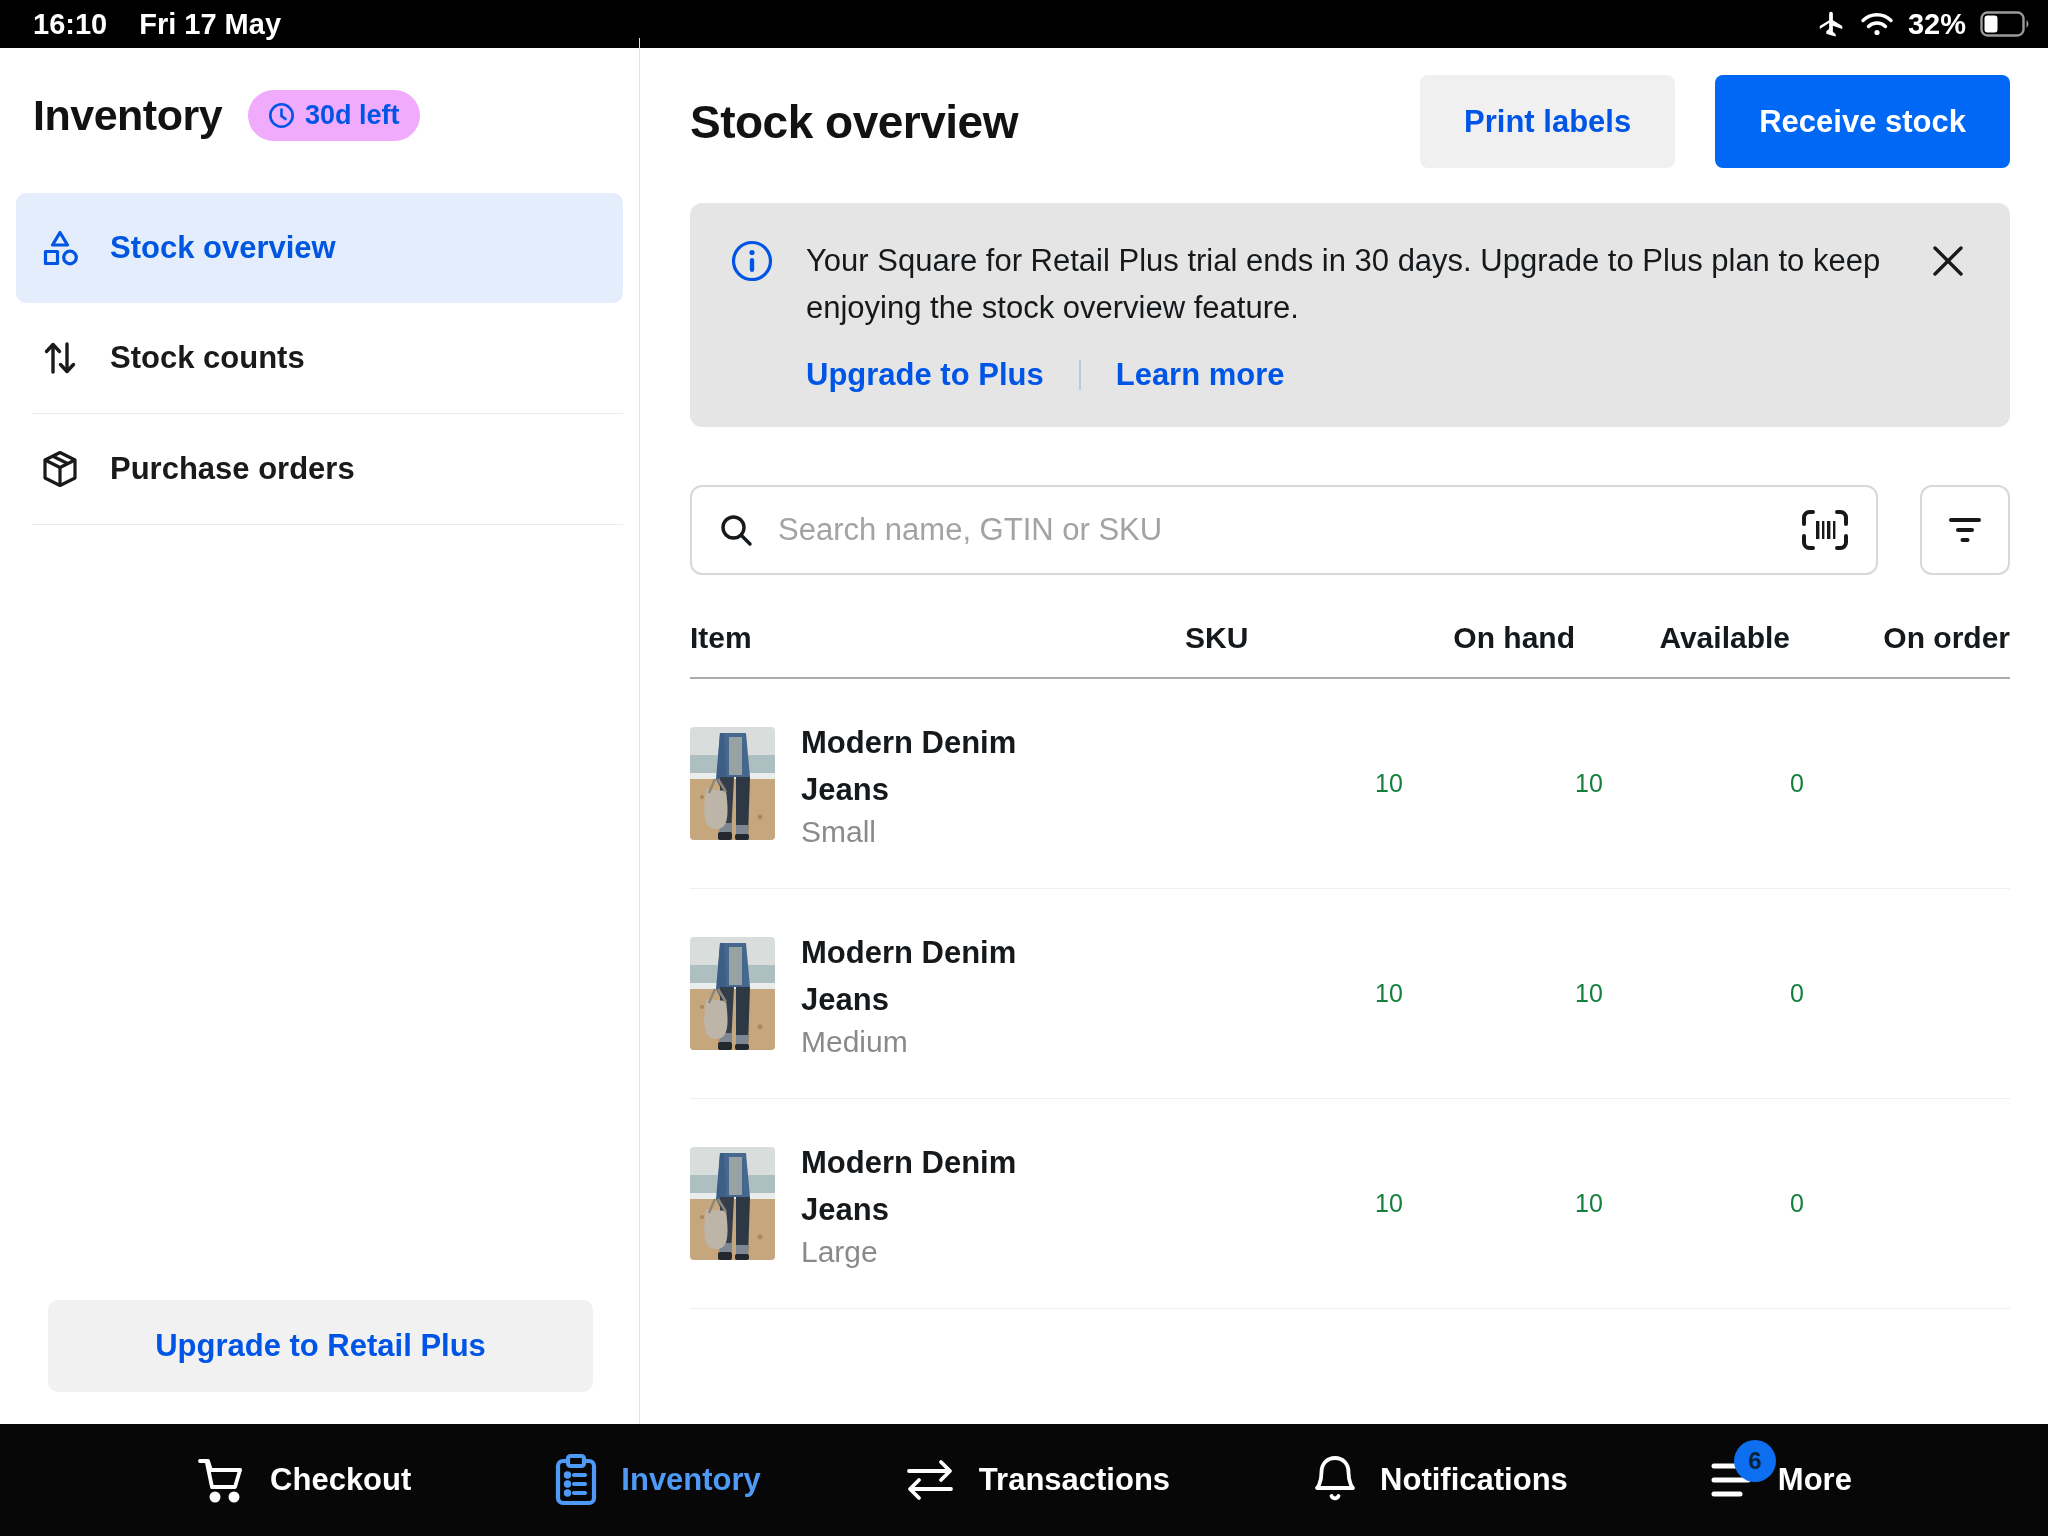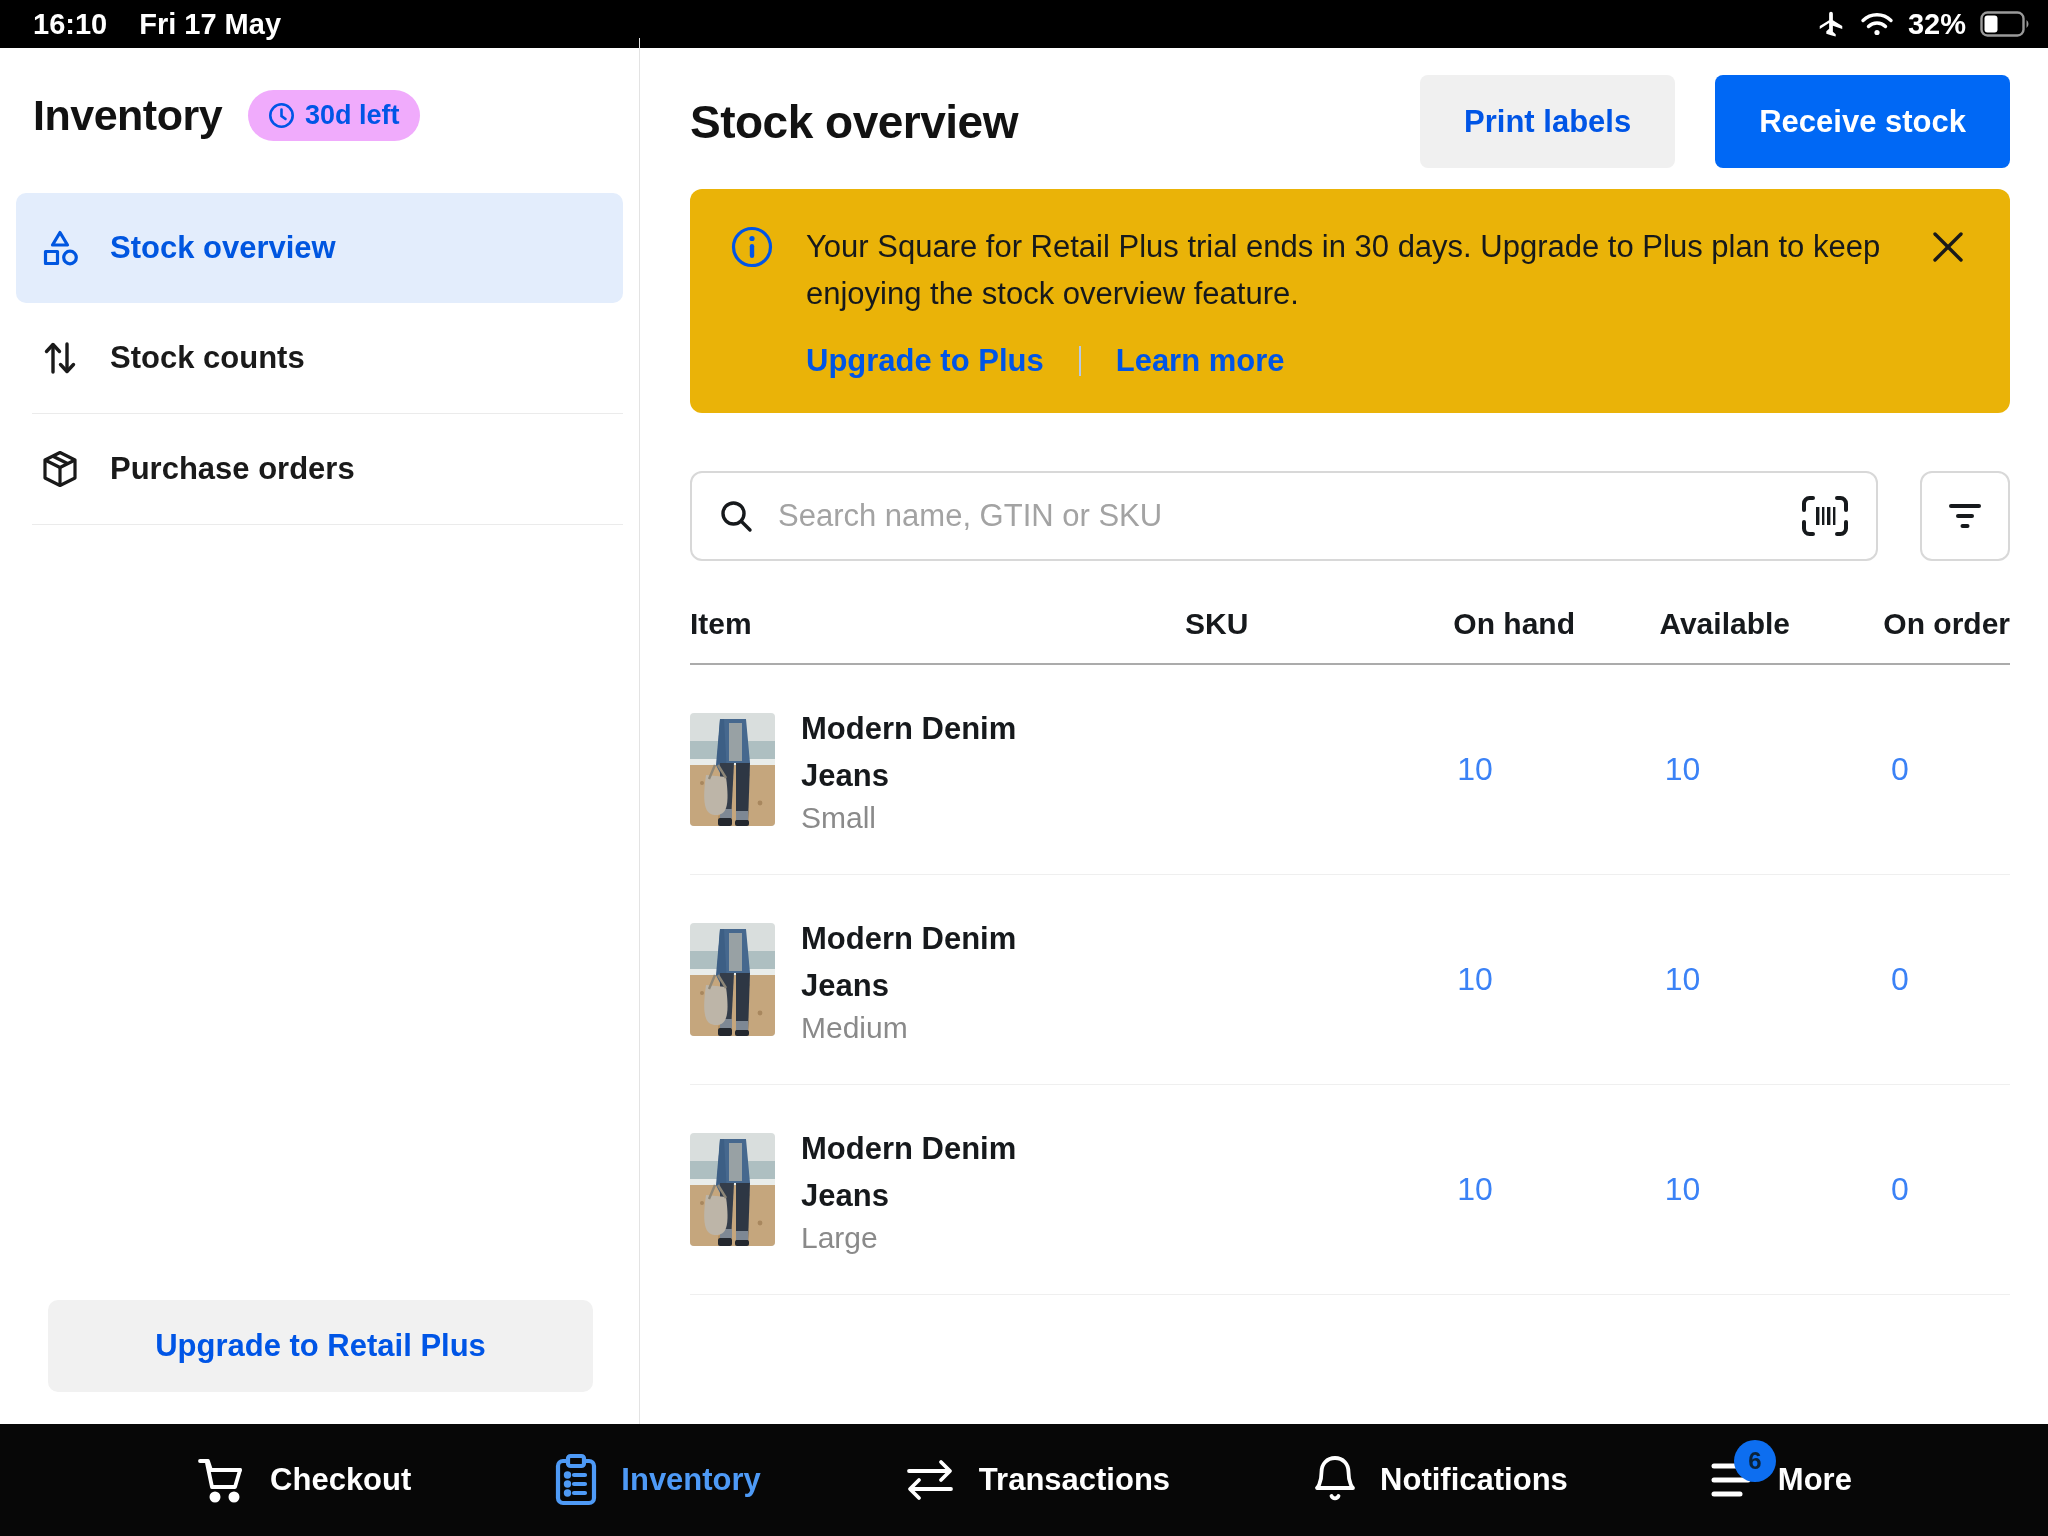--- a/index.html
+++ b/index.html
@@ -36,21 +36,21 @@
   .main{flex:1;padding:0 38px 0 50px;min-width:0;}
   .main-header{margin-top:37px;display:flex;align-items:center;justify-content:space-between;}
   .page-title{font-size:46px;font-weight:700;letter-spacing:-0.5px;color:#121212;}
   .header-buttons{display:flex;gap:40px;}
   .btn{height:93px;border:none;border-radius:8px;padding:0 44px;font-size:31px;font-weight:700;
     font-family:"Liberation Sans",sans-serif;cursor:pointer;}
   .btn-secondary{background:#f0f0f0;color:#0055e6;}
   .btn-primary{background:#0068f5;color:#fff;}
 
   
-  .banner{margin-top:21px;background:#eab308;border-radius:12px;padding:34px 40px;
+  .banner{margin-top:35px;background:#e5e5e5;border-radius:12px;padding:34px 40px;
     display:flex;gap:32px;position:relative;}
   .banner-text{font-size:31px;line-height:47px;color:#16191c;max-width:1130px;}
   .banner-links{display:flex;align-items:center;gap:35px;margin-top:26px;}
   .banner-link{font-size:31px;font-weight:700;color:#0055e6;cursor:pointer;}
   .link-sep{width:2px;height:30px;background:#b6c9e6;}
   .banner-close{position:absolute;top:40px;right:44px;cursor:pointer;line-height:0;}
 
   
   .search-row{margin-top:58px;display:flex;gap:42px;}
   .search-box{flex:1;height:90px;border:2px solid #d8d8d8;border-radius:12px;display:flex;
@@ -64,21 +64,21 @@
   
   .table{margin-top:46px;}
   .tgrid{display:grid;grid-template-columns:1fr 190px 200px 215px 220px;align-items:center;}
   .thead{padding-bottom:22px;border-bottom:2px solid #ababab;font-size:30px;font-weight:700;color:#16191c;}
   .th-right{text-align:right;}
   .trow{height:210px;border-bottom:1px solid #efefef;cursor:pointer;}
   .item-cell{display:flex;align-items:center;gap:26px;min-width:0;}
   .thumb{width:85px;height:113px;border-radius:4px;overflow:hidden;flex:none;}
   .item-name{font-size:31px;font-weight:600;line-height:47px;max-width:218px;color:#16191c;}
   .item-variant{font-size:30px;color:#8a8a8a;margin-top:2px;}
-  .num{font-size:32px;text-align:center;color:#3b82f6;}
+  .num{font-size:25px;text-align:left;color:#15803d;}
 
   
   .bottom-nav{position:absolute;left:0;right:0;bottom:0;height:112px;background:#070707;
     display:flex;align-items:center;justify-content:center;gap:142px;}
   .nav-item{display:flex;align-items:center;gap:22px;color:#fff;font-size:31px;font-weight:700;cursor:pointer;}
   .nav-item.active{color:#4e9af6;}
   .icon-wrap{position:relative;line-height:0;}
   .nav-badge{position:absolute;top:-20px;left:24px;min-width:42px;height:42px;border-radius:21px;
     background:#0d6ef0;color:#0a2239;font-size:24px;font-weight:700;display:flex;
     align-items:center;justify-content:center;}

